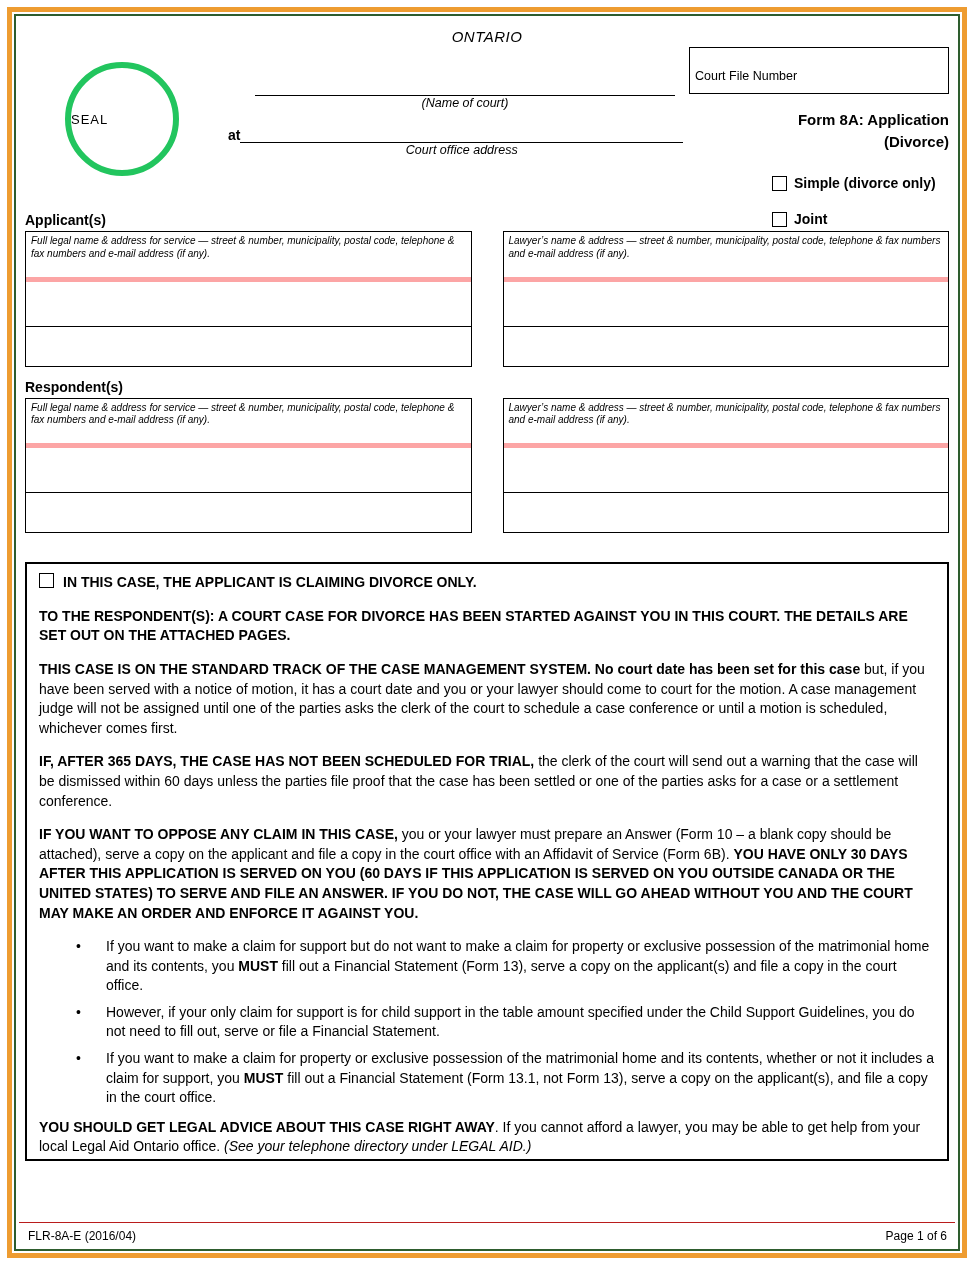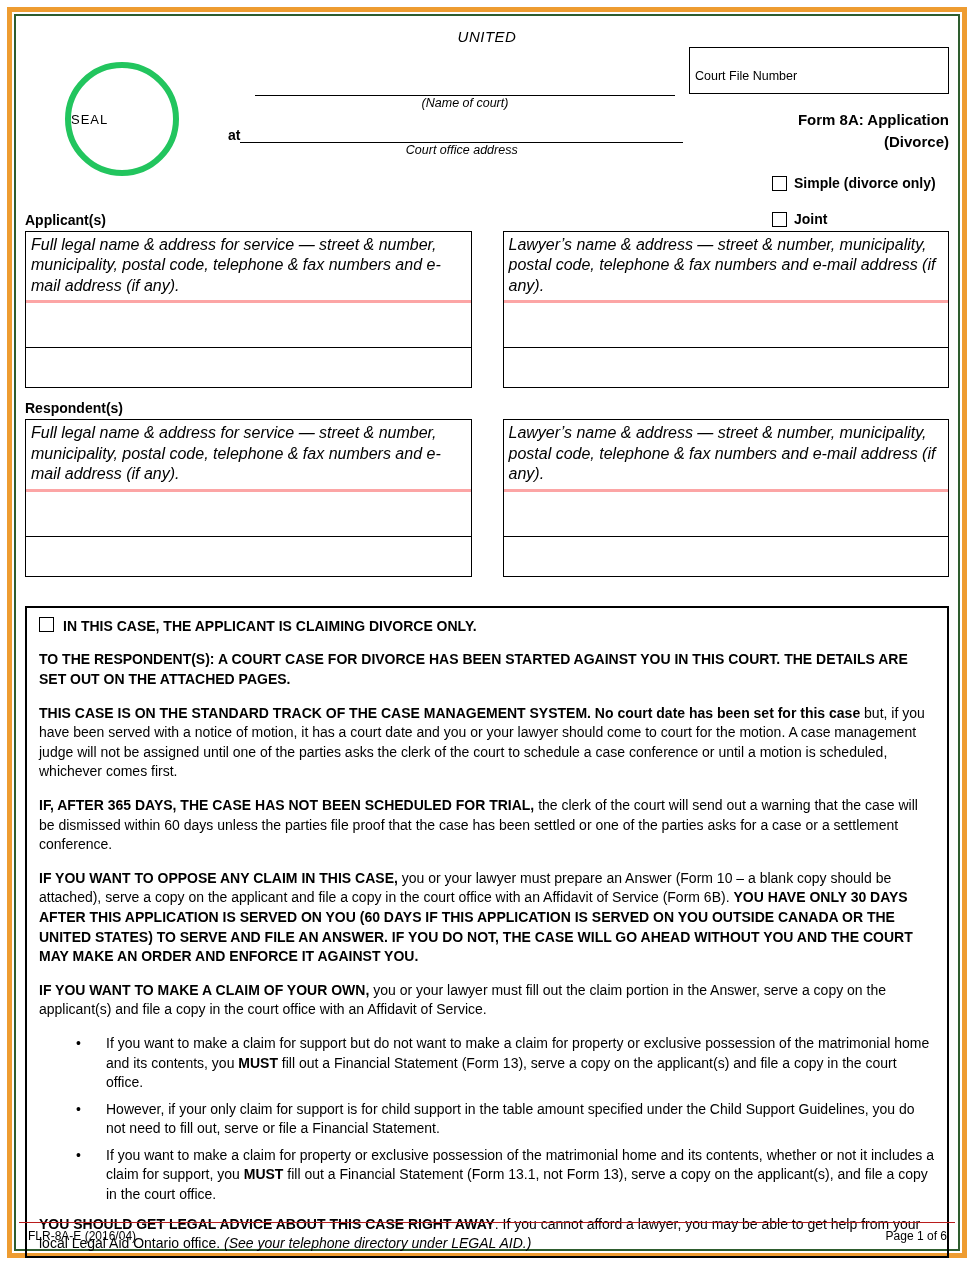--- a/index.html
+++ b/index.html
@@ -31,21 +31,21 @@
   .f2{height:24px;}
   .form-id{position:absolute;top:83px;right:0;width:205px;text-align:right;font-weight:bold;font-size:15px;line-height:22px;}
   .cb-group{margin-top:19px;margin-left:28px;display:flex;flex-direction:column;gap:14px;align-items:flex-start;text-align:left;}
   .cb{display:inline-block;width:15px;height:15px;border:1.5px solid #000;background:#fff;flex:none;}
   .cb-row{display:flex;align-items:center;gap:7px;font-size:14px;font-weight:bold;cursor:default;}
 
   
   .party-heading{font-size:14px;font-weight:bold;margin:0 0 3px;}
   .party-grid{display:grid;grid-template-columns:1fr 1fr;column-gap:31px;margin-bottom:12px;}
   .party-box{border:1px solid #000;}
-  .pb-header{border-bottom:3px solid #fca5a5;font-style:italic;font-size:16px;line-height:1.28;padding:3px 5px 4px;min-height:34px;}
+  .pb-header{border-bottom:5px solid #fca5a5;font-style:italic;font-size:10px;line-height:1.28;padding:3px 5px 16px;min-height:34px;}
   .pb-row-a{height:45px;border-bottom:1px solid #000;}
   .pb-row-b{height:39px;}
   .resp-heading{margin-top:12px;}
 
   
   .notice{border:2px solid #000;margin-top:29px;padding:9px 12px 2px;font-size:14px;line-height:1.4;}
   .para{margin:0 0 14px;}
   .b{font-weight:bold;}
   .i{font-style:italic;}
   .p-claim{display:flex;gap:9px;margin:0 0 14px;font-weight:bold;}
@@ -60,21 +60,21 @@
     padding:6px 8px 0 9px;display:flex;justify-content:space-between;font-size:12px;}
 </style>
 </head>
 <body>
 
 <div class="sheet">
  <div class="border-orange">
   <div class="border-green">
 
     <div class="hdr">
-      <div class="ontario">UNITED</div>
+      <div class="ontario">ONTARIO</div>
 
       <div class="seal-circle">
         <span>SEAL</span>
       </div>
 
       <div class="cfn-box">
         <div>Court File Number</div>
         <div class="cfn-input"></div>
       </div>
 
@@ -142,21 +142,20 @@
       </div>
 
       <p class="para b">TO THE RESPONDENT(S): A COURT CASE FOR DIVORCE HAS BEEN STARTED AGAINST YOU IN THIS COURT. THE DETAILS ARE SET OUT ON THE ATTACHED PAGES.</p>
 
       <p class="para"><span class="b">THIS CASE IS ON THE STANDARD TRACK OF THE CASE MANAGEMENT SYSTEM. No court date has been set for this case</span><span> but, if you have been served with a notice of motion, it has a court date and you or your lawyer should come to court for the motion. A case management judge will not be assigned until one of the parties asks the clerk of the court to schedule a case conference or until a motion is scheduled, whichever comes first.</span></p>
 
       <p class="para"><span class="b">IF, AFTER 365 DAYS, THE CASE HAS NOT BEEN SCHEDULED FOR TRIAL,</span><span> the clerk of the court will send out a warning that the case will be dismissed within 60 days unless the parties file proof that the case has been settled or one of the parties asks for a case or a settlement conference.</span></p>
 
       <p class="para"><span class="b">IF YOU WANT TO OPPOSE ANY CLAIM IN THIS CASE,</span><span> you or your lawyer must prepare an Answer (Form 10 – a blank copy should be attached), serve a copy on the applicant and file a copy in the court office with an Affidavit of Service (Form 6B). </span><span class="b">YOU HAVE ONLY 30 DAYS AFTER THIS APPLICATION IS SERVED ON YOU (60 DAYS IF THIS APPLICATION IS SERVED ON YOU OUTSIDE CANADA OR THE UNITED STATES) TO SERVE AND FILE AN ANSWER. IF YOU DO NOT, THE CASE WILL GO AHEAD WITHOUT YOU AND THE COURT MAY MAKE AN ORDER AND ENFORCE IT AGAINST YOU.</span></p>
 
-      <p class="para"><span class="b">IF YOU WANT TO MAKE A CLAIM OF YOUR OWN,</span><span> you or your lawyer must fill out the claim portion in the Answer, serve a copy on the applicant(s) and file a copy in the court office with an Affidavit of Service.</span></p>
 
       <div class="bullet">
         <span class="glyph">•</span>
         <div class="btext"><span>If you want to make a claim for support but do not want to make a claim for property or exclusive possession of the matrimonial home and its contents, you </span><span class="b">MUST</span><span> fill out a Financial Statement (Form 13), serve a copy on the applicant(s) and file a copy in the court office.</span></div>
       </div>
 
       <div class="bullet">
         <span class="glyph">•</span>
         <div class="btext"><span>However, if your only claim for support is for child support in the table amount specified under the Child Support Guidelines, you do not need to fill out, serve or file a Financial Statement.</span><span class="b"></span><span></span></div>
       </div>

